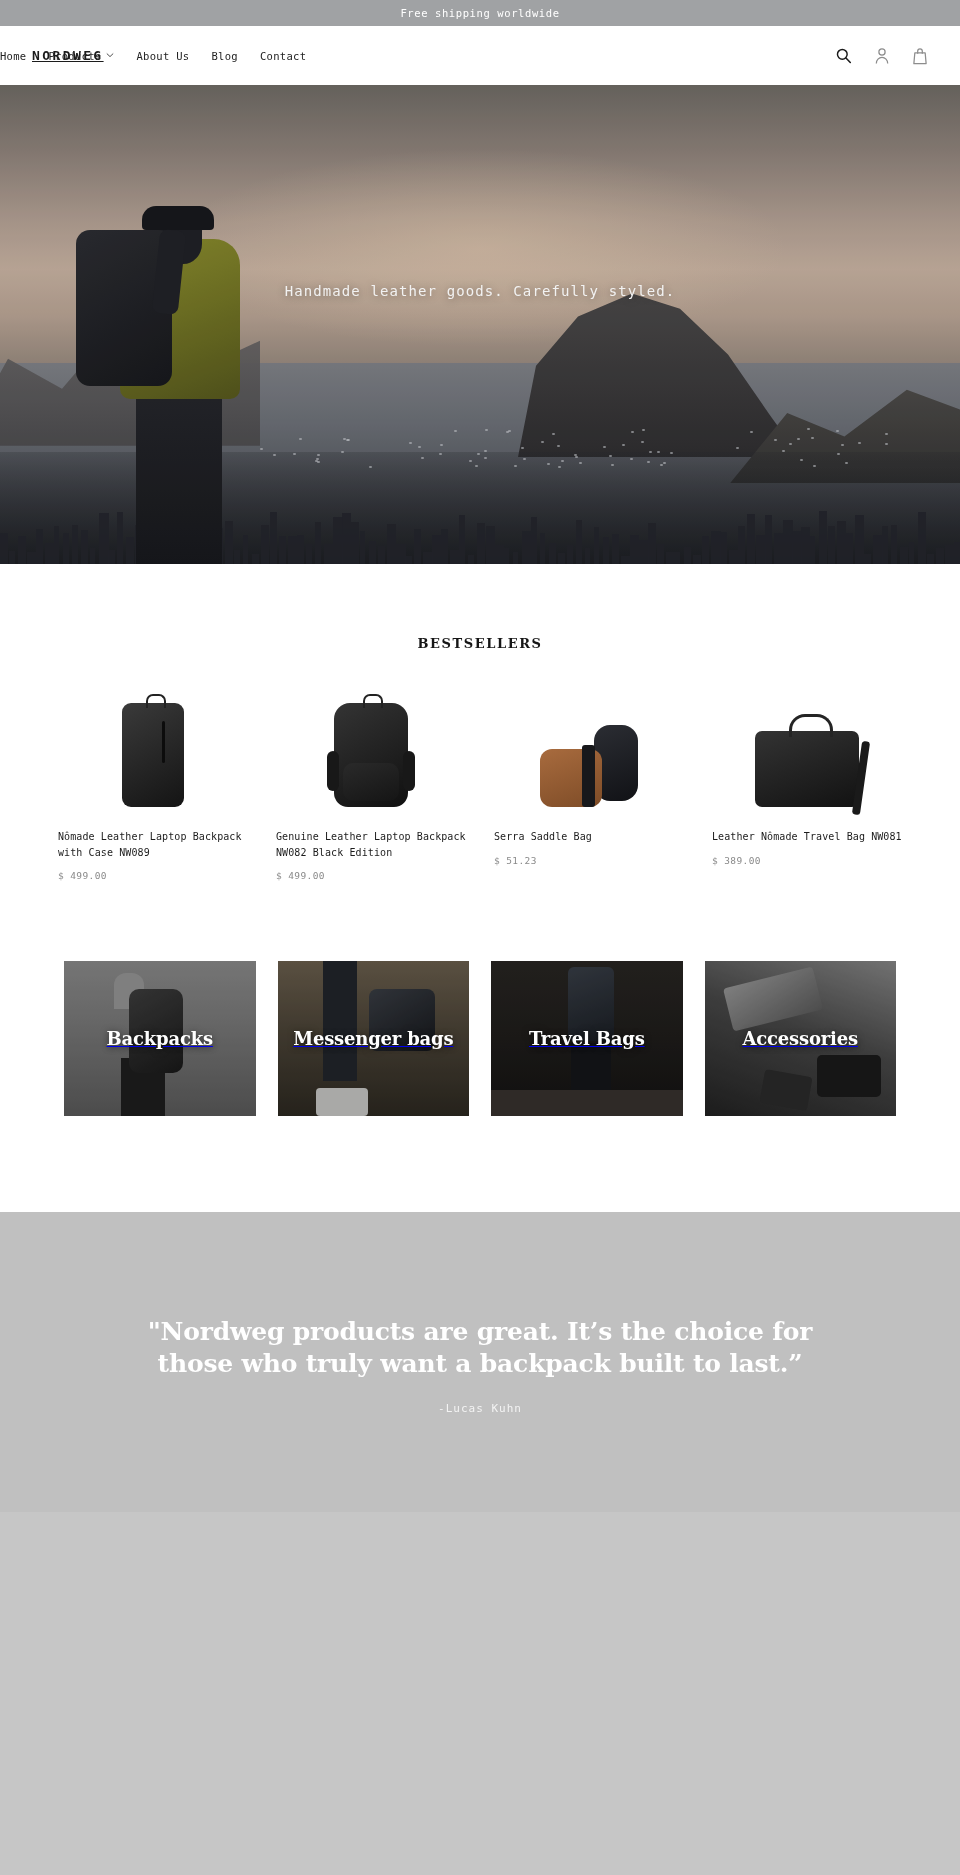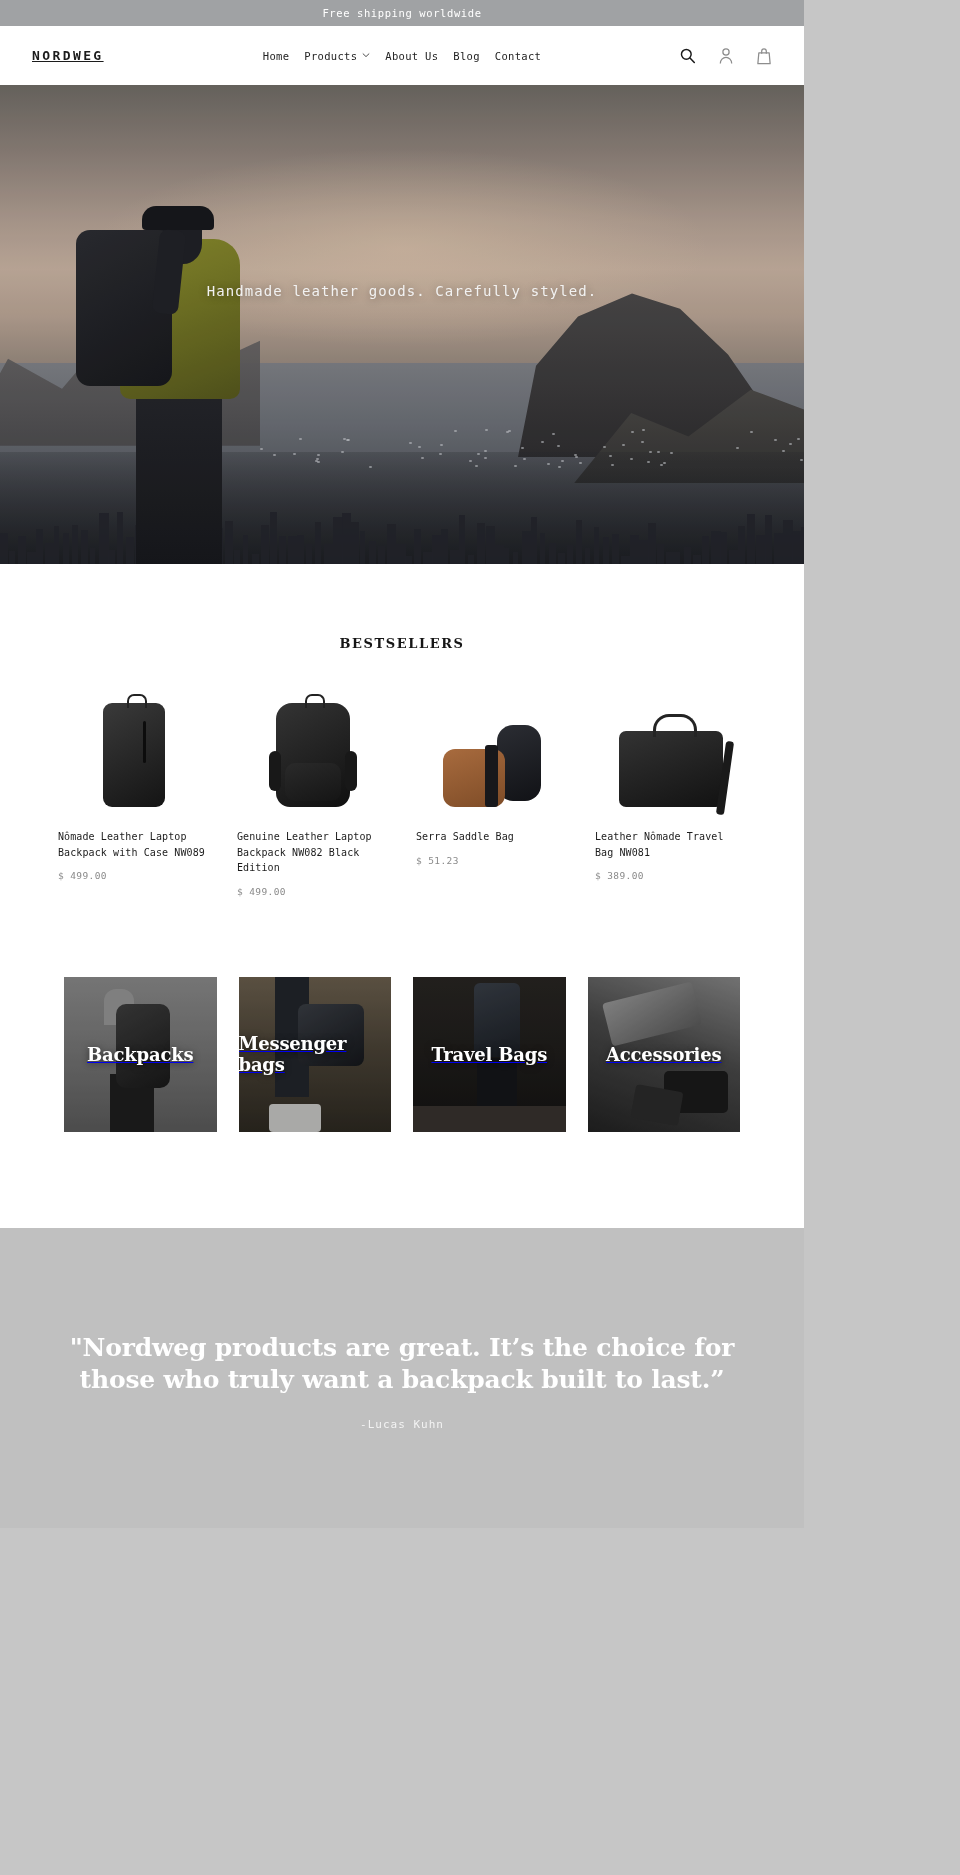--- a/index.html
+++ b/index.html
@@ -4,21 +4,21 @@
 <title>Nordweg</title>
 <style>
   * { box-sizing: border-box; margin: 0; padding: 0; }
   html, body { width: 960px; }
   body {
     font-family: "DejaVu Sans Mono", "Liberation Mono", monospace;
     background: #c6c6c6;
     color: #1a1a1a;
     -webkit-font-smoothing: antialiased;
   }
-  .page { width: 804px; position: relative; overflow: hidden; }
+  .page { width: 960px; position: relative; overflow: hidden; }
 
   
   .announce {
     height: 26px;
     background: #a0a2a4;
     display: flex; align-items: center; justify-content: center;
   }
   .announce-text {
     font-family: "DejaVu Sans Mono", "Liberation Mono", monospace;
     font-size: 10.5px;
@@ -36,22 +36,22 @@
   }
   .brand {
     font-family: "DejaVu Sans Mono", "Liberation Mono", monospace;
     font-size: 13px;
     font-weight: 700;
     letter-spacing: 2.4px;
     color: #1c1c1c;
   }
   .nav {
     position: absolute; left: 0; right: 0;
-    display: flex; justify-content: center; align-items: center;
-    gap: 15px;
+    display: flex; align-items: center;
+    gap: 22px;
     pointer-events: none;
   }
   .nav > * { pointer-events: auto; }
   .nav-item {
     font-family: "DejaVu Sans Mono", "Liberation Mono", monospace;
     font-size: 10.5px;
     letter-spacing: .3px;
     color: #232323;
     text-decoration: none;
     display: flex; align-items: center; gap: 5px;

